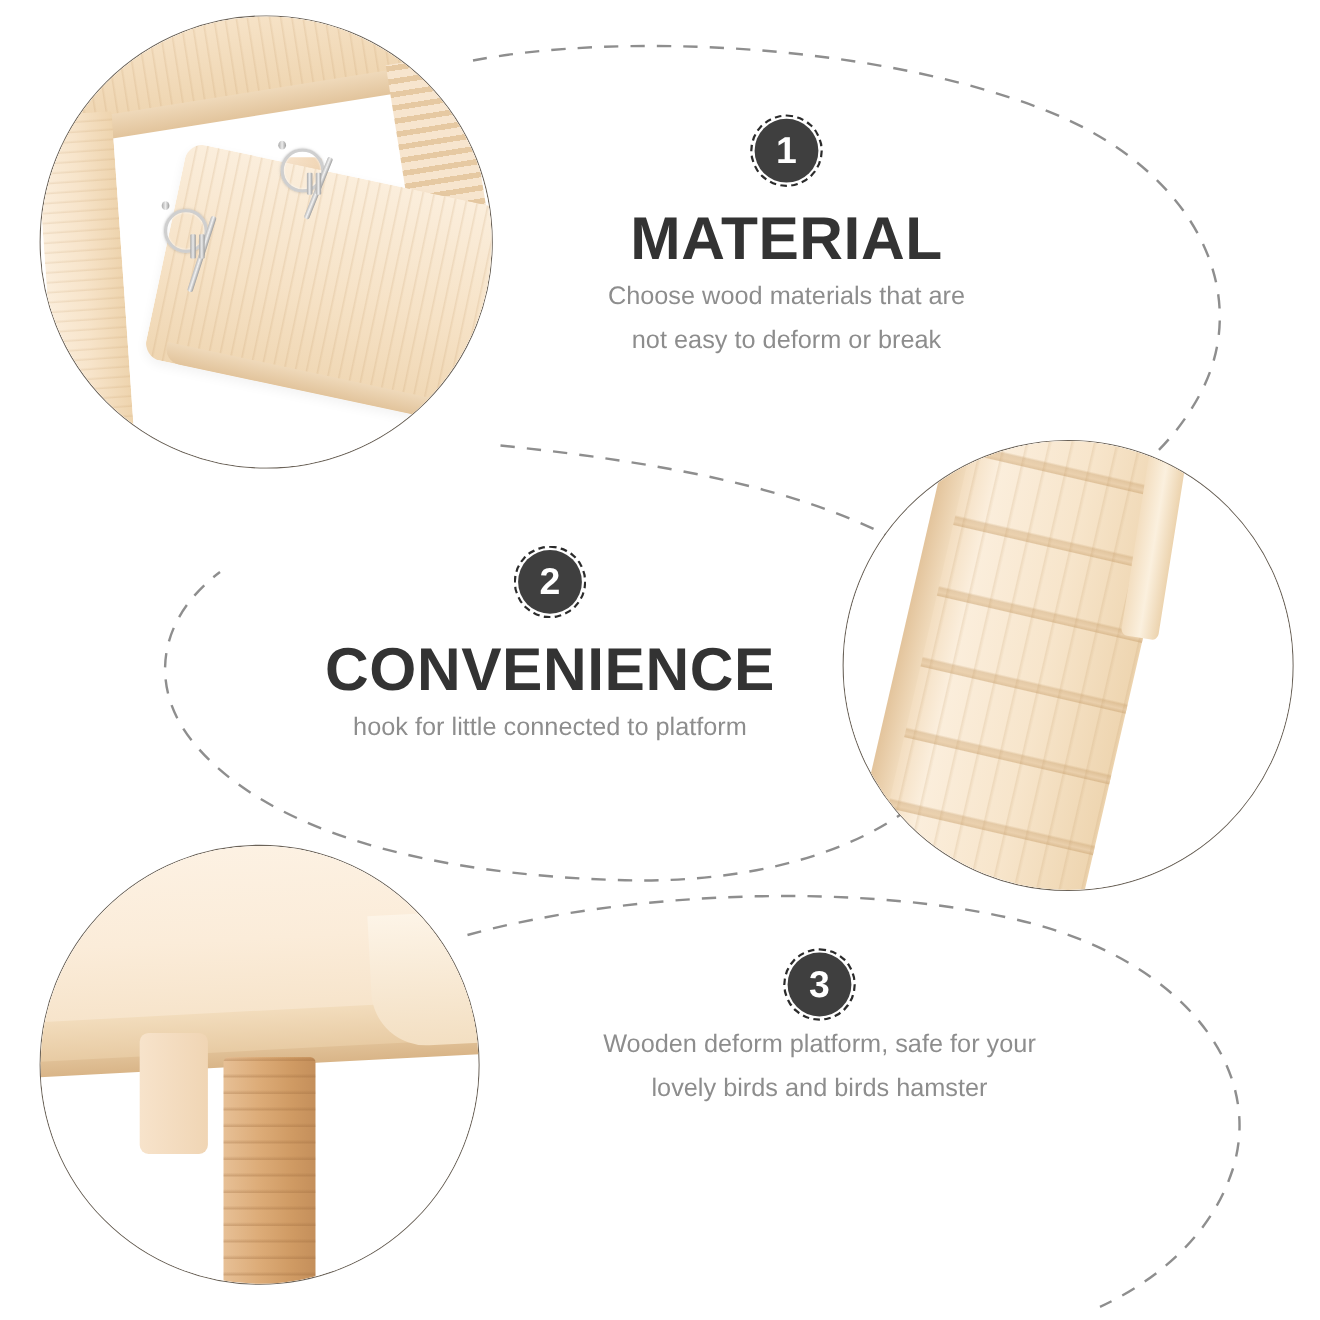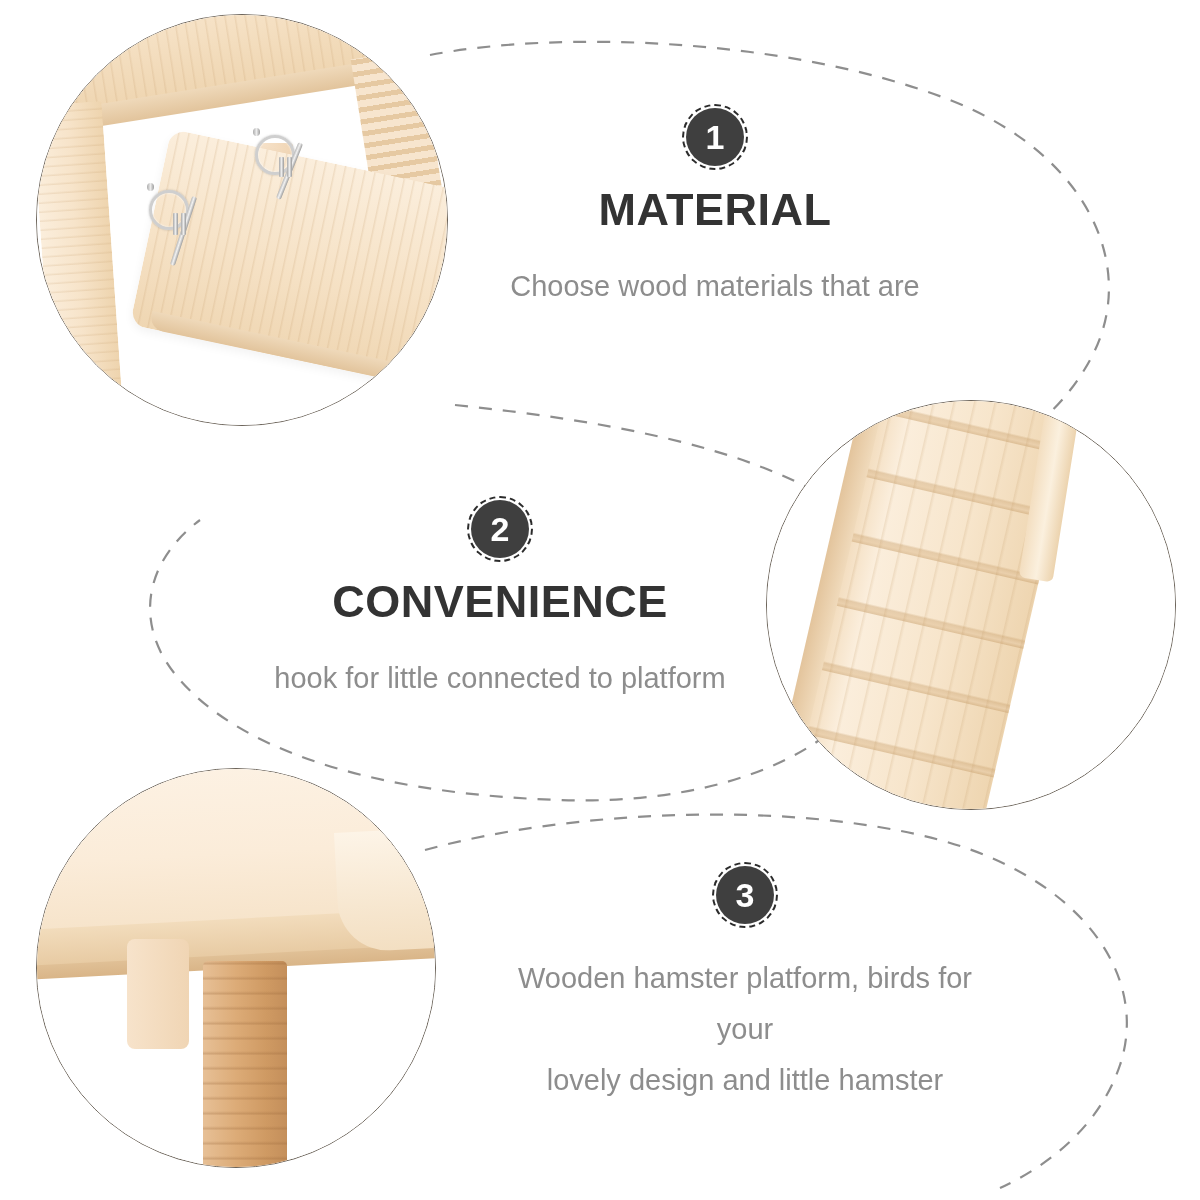--- a/index.html
+++ b/index.html
@@ -126,29 +126,29 @@
     border-radius: 50%;
     background: #3f3f3f;
     color: #ffffff;
     font-size: 34px;
     font-weight: bold;
     line-height: 58px;
     text-align: center;
   }
   .step-title {
     margin-top: 14px;
-    font-size: 45px;
+    font-size: 55px;
     font-weight: bold;
     letter-spacing: 0.5px;
     color: #333333;
     white-space: nowrap;
   }
   .step-desc {
-    margin-top: 25px;
-    font-size: 29px;
+    margin-top: 0;
+    font-size: 23px;
     line-height: 1.75;
     color: #8d8d8d;
     font-weight: normal;
   }
 </style>
 </head>
 <body>
 
 <div id="page">
 
@@ -279,38 +279,39 @@
   </div>
 
   <div class="step" style="left:465px; top:104px; width:500px;">
     <div class="badge-wrap">
       <div class="badge-ring"></div>
       <div class="badge">1</div>
     </div>
     <div class="step-title">MATERIAL</div>
     <div class="step-desc">
       <div>Choose wood materials that are</div>
+      <div>not easy to deform or break</div>
     </div>
   </div>
 
   <div class="step" style="left:242px; top:496px; width:516px;">
     <div class="badge-wrap">
       <div class="badge-ring"></div>
       <div class="badge">2</div>
     </div>
     <div class="step-title">CONVENIENCE</div>
     <div class="step-desc">
       <div>hook for little connected to platform</div>
     </div>
   </div>
 
   <div class="step" style="left:495px; top:862px; width:500px;">
     <div class="badge-wrap">
       <div class="badge-ring"></div>
       <div class="badge">3</div>
     </div>
     <div class="step-desc">
-      <div>Wooden hamster platform, birds for your</div>
-      <div>lovely design and little hamster</div>
+      <div>Wooden deform platform, safe for your</div>
+      <div>lovely birds and birds hamster</div>
     </div>
   </div>
 
 </div>
 
 </body></html>

